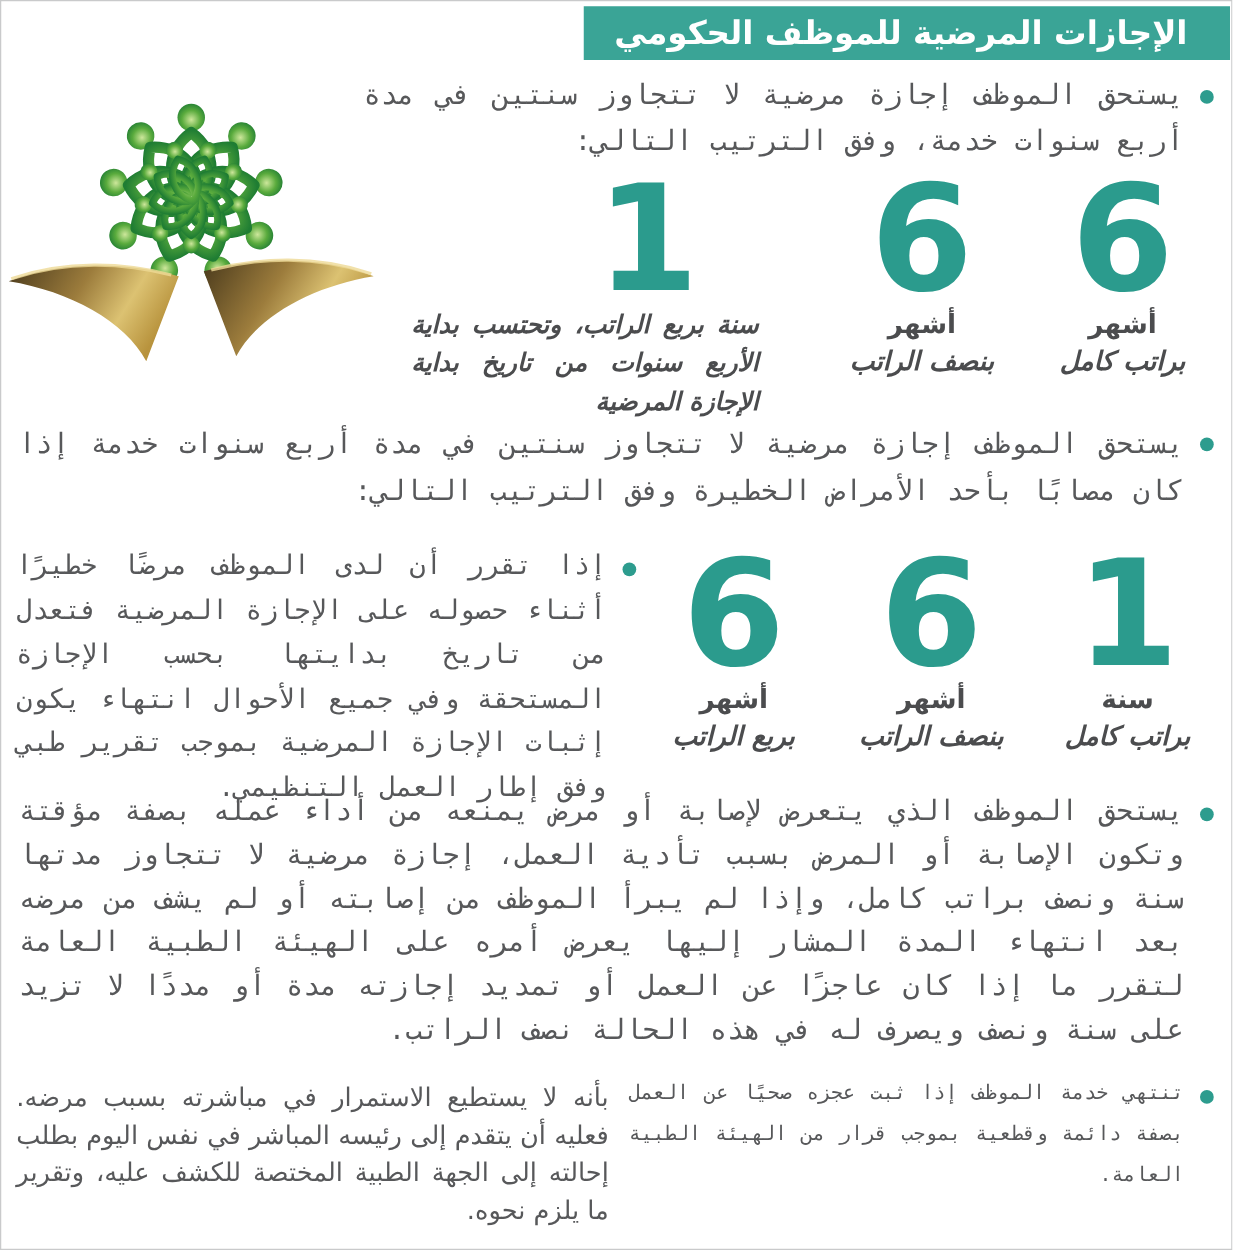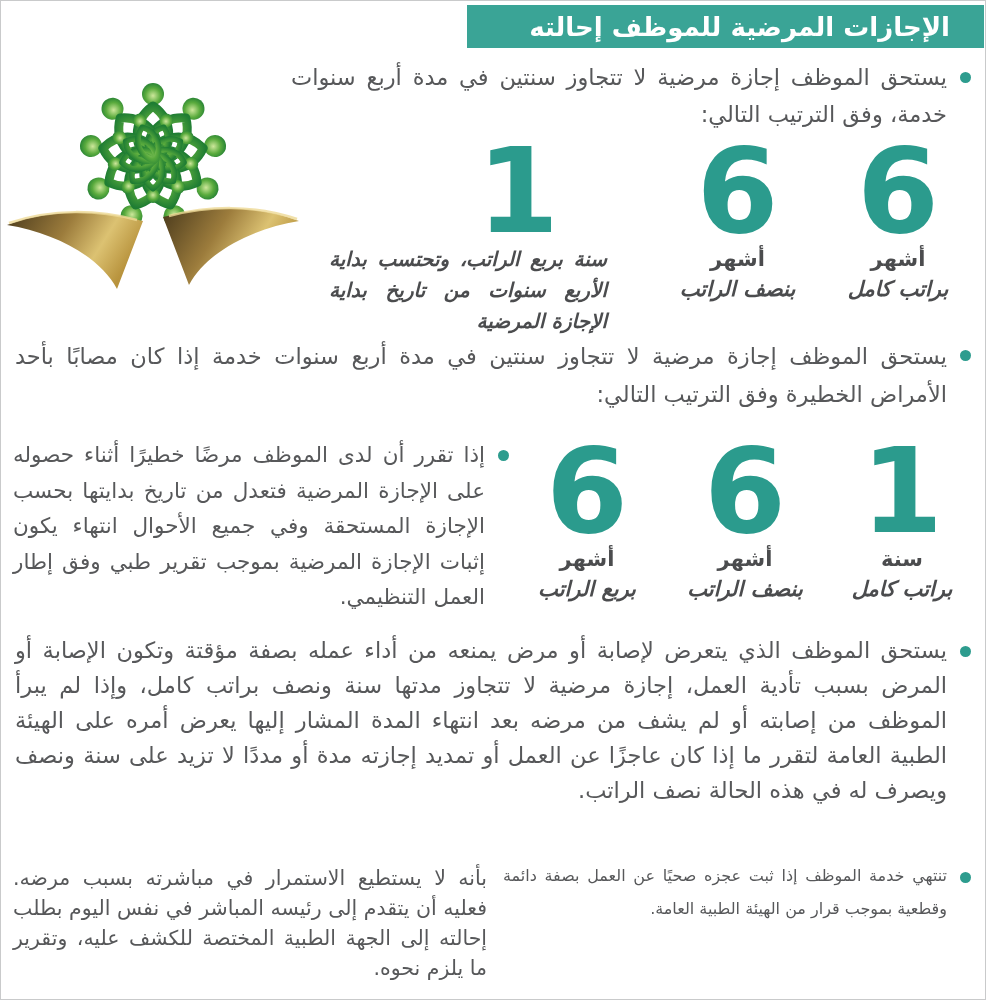--- a/index.html
+++ b/index.html
@@ -9,41 +9,41 @@
     font-family:"DejaVu Sans","Liberation Sans",sans-serif;
     direction:rtl;color:#57585a;
   }
   .band{
     position:absolute;right:1px;width:517px;height:43px;background:#3aa496;
     color:#ffffff;display:flex;align-items:center;box-sizing:border-box;
     padding-right:34px;font-size:26px;font-weight:bold;letter-spacing:0;
   }
   .abs{position:absolute;box-sizing:border-box;}
   .p{position:relative;text-align:justify;}
-  .with-dot{padding-right:24px;}
+  .with-dot{padding-right:24px;font-family:Liberation Mono, monospace;}
   .dot{
     position:absolute;right:0;top:13px;width:11px;height:11px;border-radius:50%;
     background:#2d9c8e;
   }
   .stat{position:absolute;text-align:center;color:#4b4c4e;}
   .stat-num{font-size:118px;line-height:105px;font-weight:bold;color:#2b9b8d;}
   .stat-unit{font-size:21px;line-height:30px;font-weight:bold;}
   .stat-detail{font-size:21px;line-height:30px;font-weight:bold;font-style:italic;}
   .stat--wide .stat-num{transform:translateX(50px);}
   .stat--wide .stat-detail{text-align:justify;line-height:31px;font-size:20px;}
   .logo{position:absolute;left:6px;top:72px;}
   .colp{margin:0 0 6px 0;}
 </style>
 </head>
 <body>
 
 <div class="page">
 
   <div class="band" style="top:4px;">
-    <span>الإجازات المرضية للموظف إحالته</span>
+    <span>الإجازات المرضية للموظف الحكومي</span>
   </div>
 
   <div class="abs" style="top:58px;right:14px;width:680px;font-size:22.5px;line-height:37px;">
     <div class="p with-dot">
       <span class="dot"></span>
       <span>يستحق الموظف إجازة مرضية لا تتجاوز سنتين في مدة أربع سنوات خدمة، وفق الترتيب التالي:</span>
     </div>
   </div>
 
   <svg class="logo" width="292" height="235" viewBox="0 0 292 235" aria-hidden="true">

